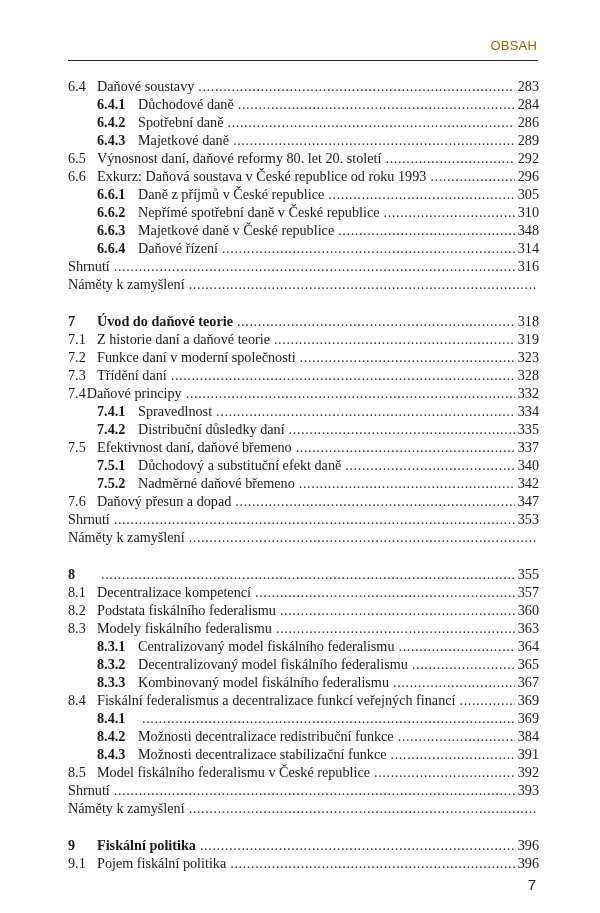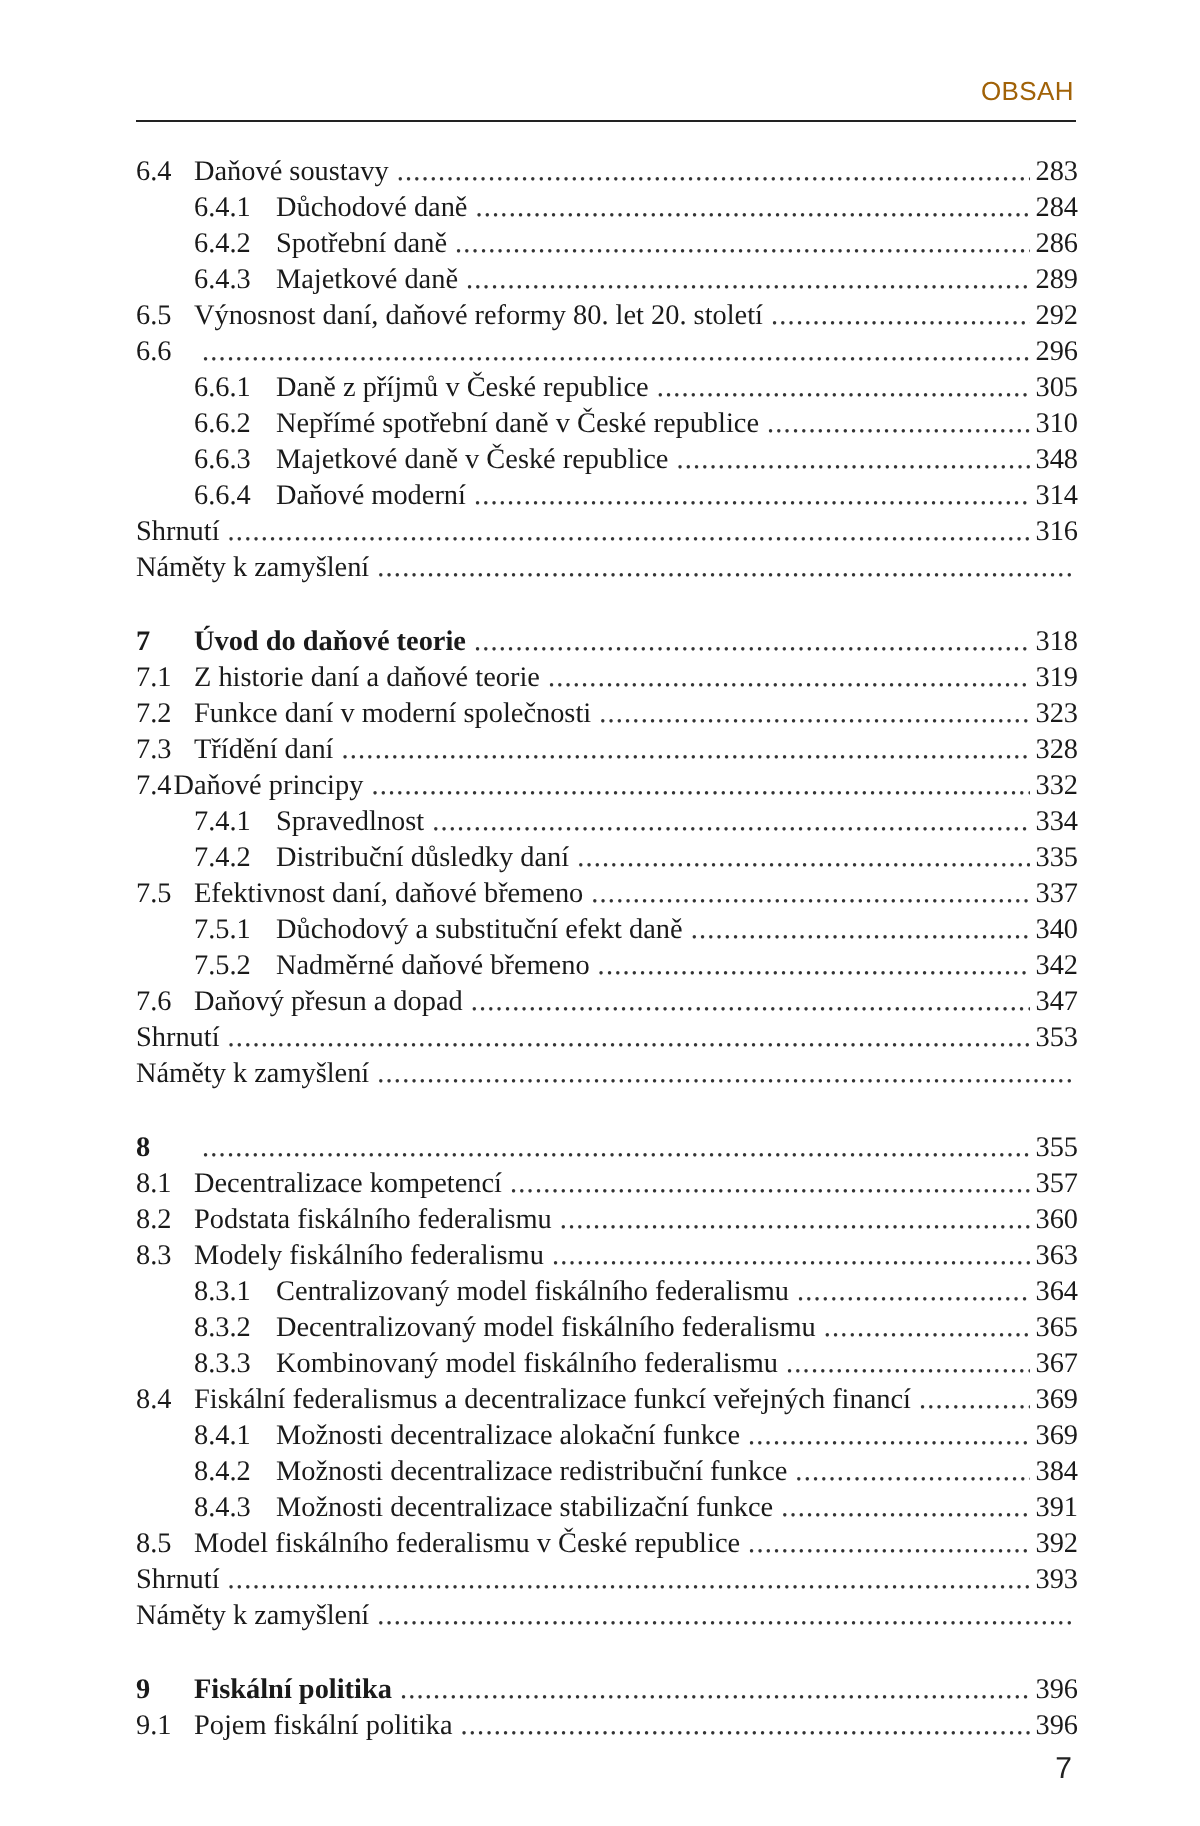--- a/index.html
+++ b/index.html
@@ -6,21 +6,21 @@
   body { width: 600px; height: 913px; position: relative; overflow: hidden;
          font-family: "Liberation Serif", serif; color: #1a1a1a; }
   .header-title { position: absolute; right: 63px; top: 38px; font-family: "Liberation Sans", sans-serif;
                   font-size: 13px; letter-spacing: 0.2px; color: #a16207; }
   .header-rule { position: absolute; left: 68px; right: 62px; top: 60px; height: 0; border-top: 1.3px solid #222; }
   .toc { position: absolute; left: 68px; top: 77px; width: 471px; }
   .row { position: relative; height: 18px; line-height: 18px; font-size: 14.2px; display: flex; align-items: flex-start; white-space: nowrap; }
   .row .num { display: inline-block; flex: none; }
   .row.lvl1 .num { width: 29px; }
   .row.lvl2 { padding-left: 29px; }
-  .row.lvl2 .num { width: 41px; }
+  .row.lvl2 .num { width: 41px; font-weight: bold; }
   .row.chapter { font-weight: bold; }
   .row.chapter .num { width: 29px; }
   .row.tight .num { width: auto; margin-right: 0; }
   .row .title { flex: none; }
   .row .title.bold { font-weight: bold; }
   .row .dots { flex: 1 1 auto; overflow: hidden; margin: 0 3px 0 4px; color: #333; font-weight: normal; letter-spacing: 0.6px; }
   .row .dots::before { content: "................................................................................................................................................................................................................"; }
   .row .page { flex: none; text-align: right; font-weight: normal; }
   .gap { height: 19px; }
   .folio { position: absolute; right: 64px; top: 876px; font-family: "Liberation Sans", sans-serif; font-size: 15px; color: #222; }
@@ -58,20 +58,21 @@
         <span class="page">289</span>
       </div>
       <div class="row lvl1">
         <span class="num">6.5</span>
         <span class="title">Výnosnost daní, daňové reformy 80. let 20. století</span>
         <span class="dots"></span>
         <span class="page">292</span>
       </div>
       <div class="row lvl1">
         <span class="num">6.6</span>
+        <span class="title">Exkurz: Daňová soustava v České republice od roku 1993</span>
         <span class="dots"></span>
         <span class="page">296</span>
       </div>
       <div class="row lvl2">
         <span class="num">6.6.1</span>
         <span class="title">Daně z příjmů v České republice</span>
         <span class="dots"></span>
         <span class="page">305</span>
       </div>
       <div class="row lvl2">
@@ -81,21 +82,21 @@
         <span class="page">310</span>
       </div>
       <div class="row lvl2">
         <span class="num">6.6.3</span>
         <span class="title">Majetkové daně v České republice</span>
         <span class="dots"></span>
         <span class="page">348</span>
       </div>
       <div class="row lvl2">
         <span class="num">6.6.4</span>
-        <span class="title">Daňové moderní</span>
+        <span class="title">Daňové řízení</span>
         <span class="dots"></span>
         <span class="page">314</span>
       </div>
       <div class="row lvl0">
         <span class="title">Shrnutí</span>
         <span class="dots"></span>
         <span class="page">316</span>
       </div>
       <div class="row lvl0">
         <span class="title">Náměty k zamyšlení</span>
@@ -226,21 +227,20 @@
         <span class="page">367</span>
       </div>
       <div class="row lvl1">
         <span class="num">8.4</span>
         <span class="title">Fiskální federalismus a decentralizace funkcí veřejných financí</span>
         <span class="dots"></span>
         <span class="page">369</span>
       </div>
       <div class="row lvl2">
         <span class="num">8.4.1</span>
-        <span class="title">Možnosti decentralizace alokační funkce</span>
         <span class="dots"></span>
         <span class="page">369</span>
       </div>
       <div class="row lvl2">
         <span class="num">8.4.2</span>
         <span class="title">Možnosti decentralizace redistribuční funkce</span>
         <span class="dots"></span>
         <span class="page">384</span>
       </div>
       <div class="row lvl2">

